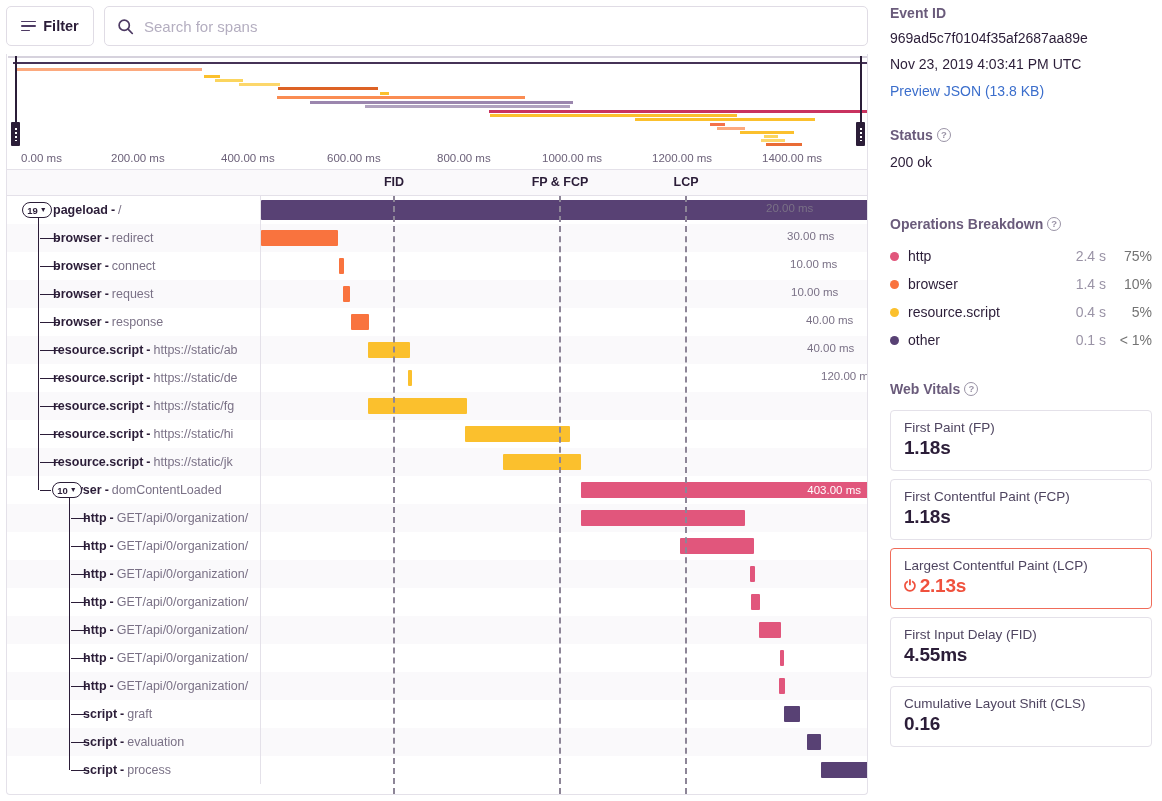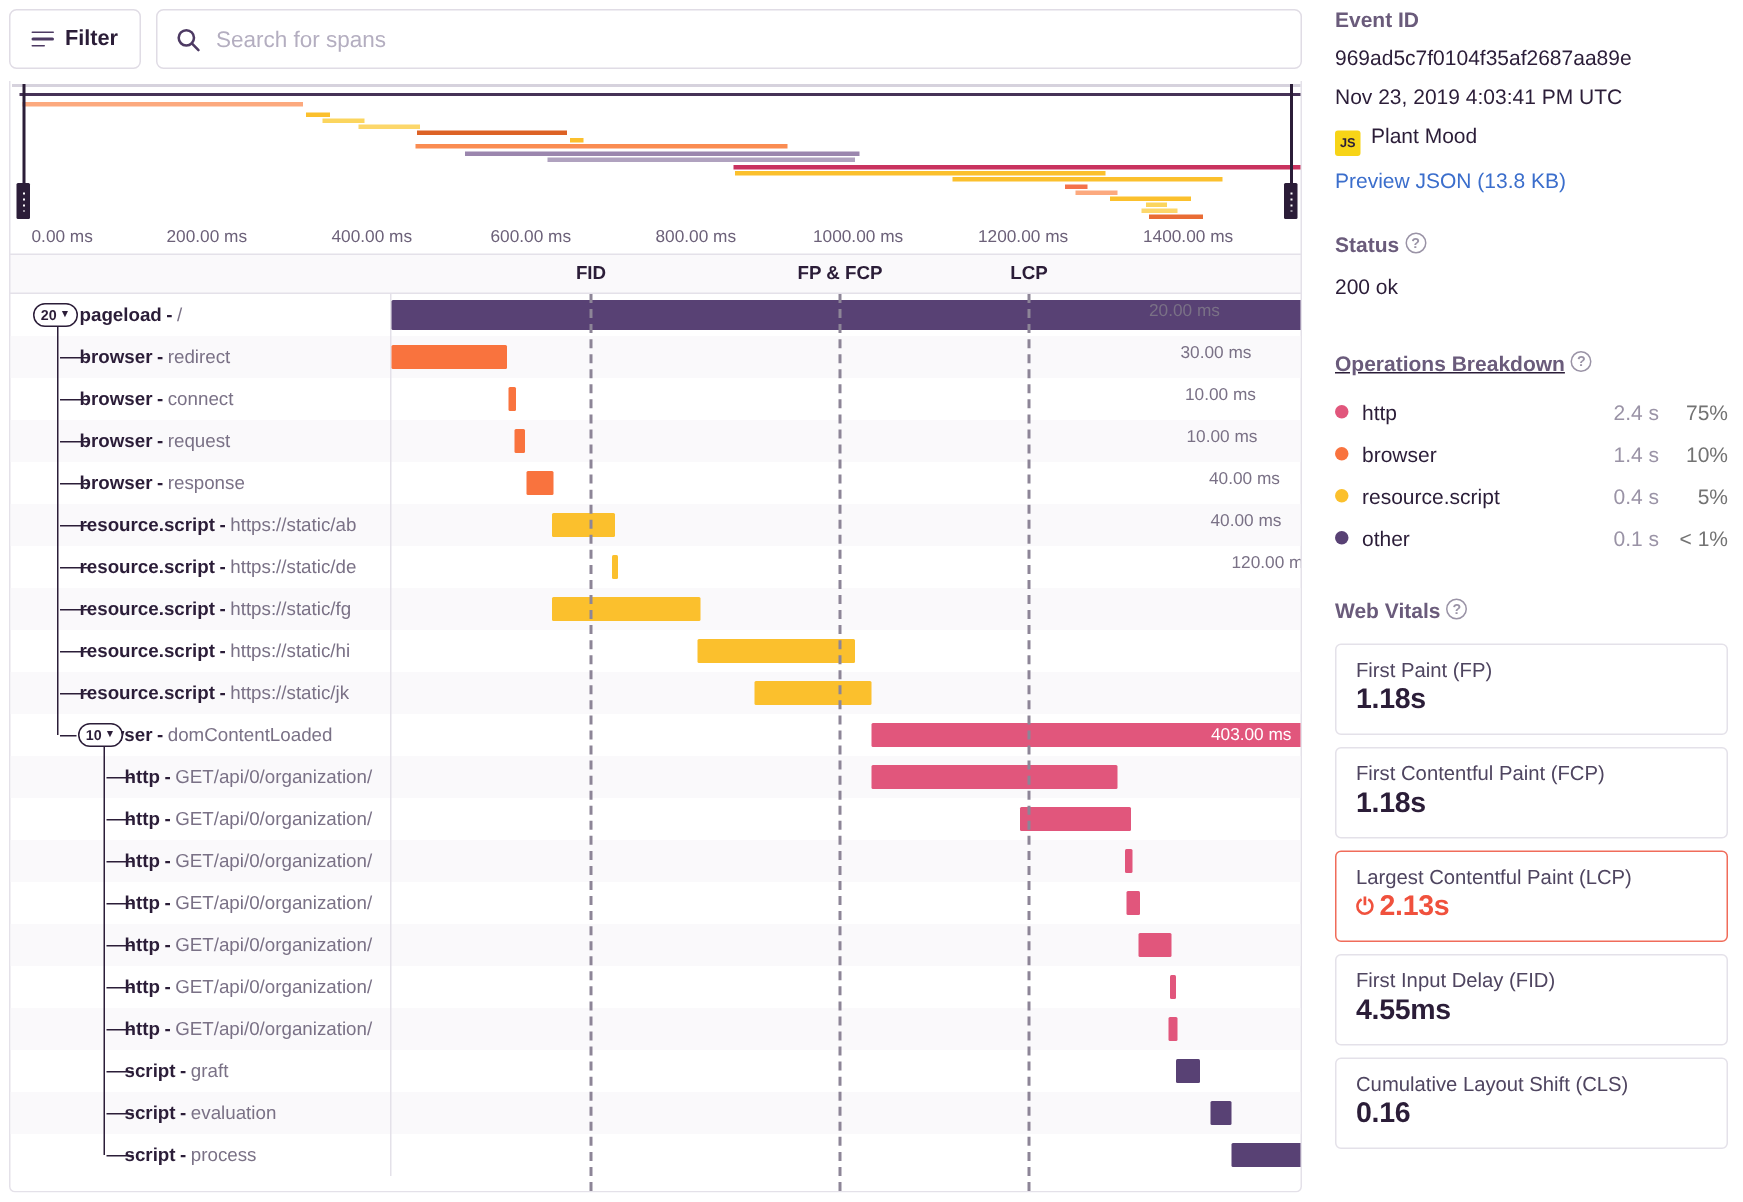--- a/index.html
+++ b/index.html
@@ -229,21 +229,21 @@
     <div class="table">
       <div class="rows" id="rows">
           <div class="row">
             <div class="namecell">
               <div class="lbl" style="margin-left: 46px;">
                 <span class="sp-op">pageload</span>
                 <span class="sp-dash">-</span>
                 <span class="sp-desc">/</span>
               </div>
               <div class="badge" style="left: 15px; top: 6px;">
-                <span>20</span>
+                <span>19</span>
                 <span class="chev">▼</span>
               </div>
             </div>
             <div class="barcell">
               <div class="bar" style="left: 0px; width: 607px; background: rgb(88, 65, 116); top: 4px; height: 20px;"></div>
             </div>
           </div>
           <div class="row alt">
             <div class="namecell">
               <div class="lbl" style="margin-left: 46px;">
@@ -559,31 +559,28 @@
           <div class="dash" style="left: 678px;"></div>
         </div>
     </div>
   </div>
 
   <div class="right">
 
     <div style="margin-top:5px;" class="sec-title">Event ID</div>
     <div style="margin-top:9px;" class="r-line">969ad5c7f0104f35af2687aa89e</div>
     <div style="margin-top:10px;" class="r-line">Nov 23, 2019 4:03:41 PM UTC</div>
-    <div style="margin-top:10px;">
-      <span class="js-badge">JS</span><span class="r-line">Plant Mood</span>
-    </div>
     <div style="margin-top:11px;" class="r-link">Preview JSON (13.8 KB)</div>
 
     <div style="margin-top:27px;">
       <span class="sec-title">Status</span><span class="qmark">?</span>
     </div>
     <div style="margin-top:10px;" class="r-line">200 ok</div>
 
-    <div style="margin-top:35px;text-decoration:underline;">
+    <div style="margin-top:45px;">
       <span class="sec-title">Operations Breakdown</span><span class="qmark">?</span>
     </div>
     <div style="margin-top:9px;" id="ops-list">
         <div class="op-row">
           <span class="op-dot" style="background: rgb(225, 86, 124);"></span>
           <span class="op-name">http</span>
           <span class="op-time">2.4 s</span>
           <span class="op-pct">75%</span>
         </div>
         <div class="op-row">

